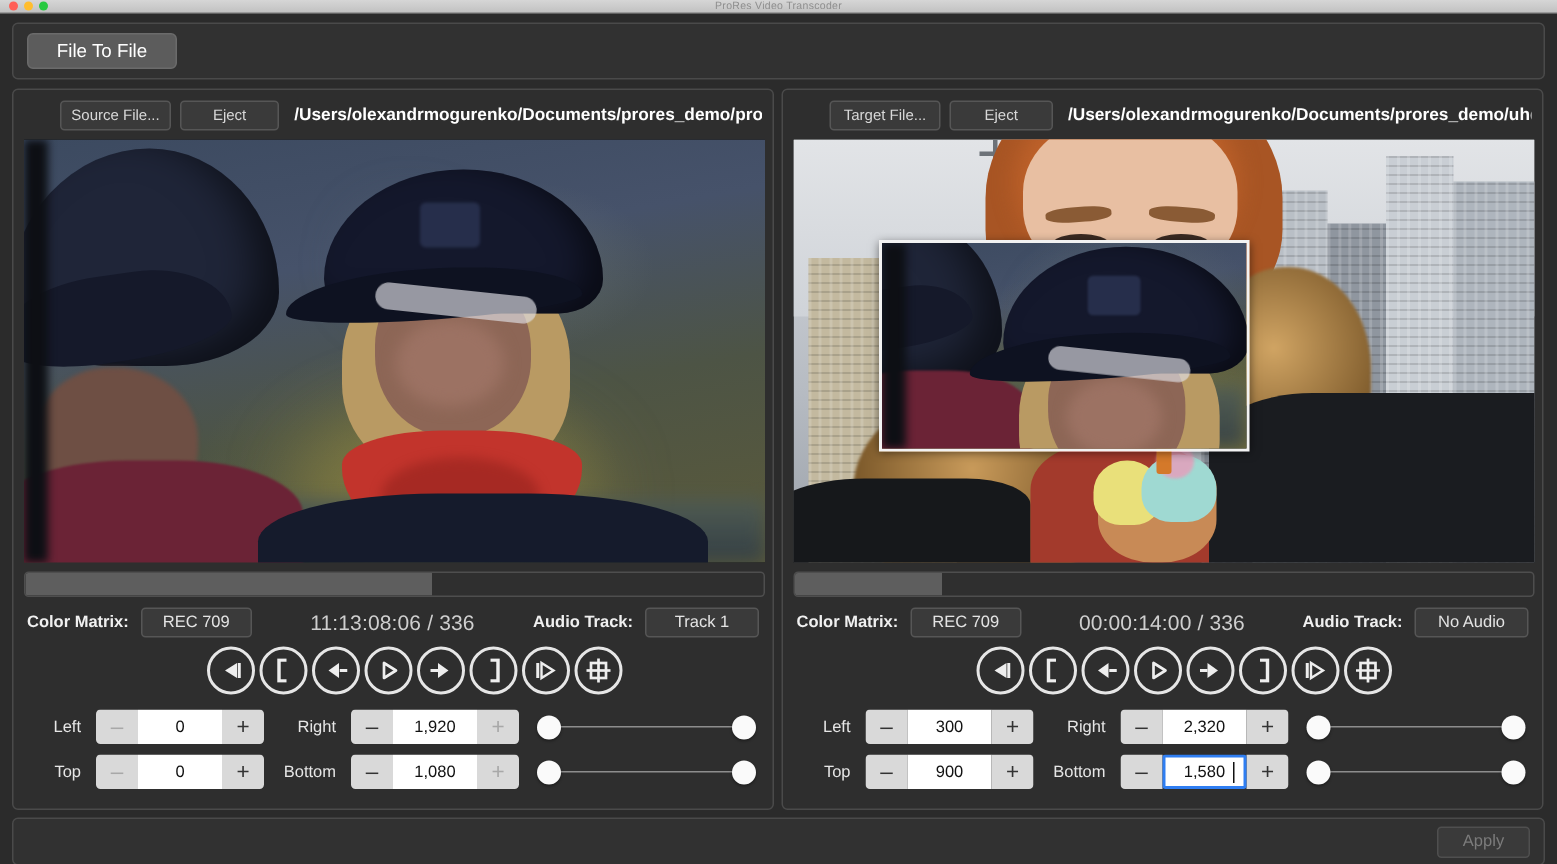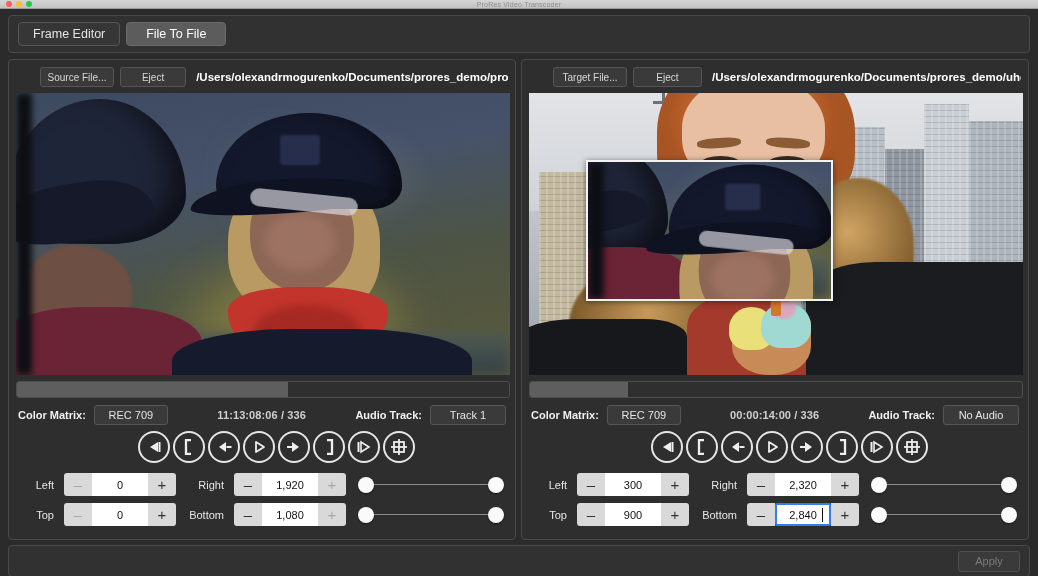--- a/index.html
+++ b/index.html
@@ -235,21 +235,21 @@
   }
   .lbl { font-weight: bold; color: #f0f0f0; font-size: 11px; }
   .combo {
     border: 1px solid #565656; border-radius: 3px; background: #3a3a3a;
     color: #e4e4e4; font-size: 11px; height: 20px;
     display:flex; align-items:center; justify-content:center;
     cursor: pointer;
   }
   .combo.cm { width: 74px; margin-left: 8px; }
   .combo.at { width: 76px; margin-left: 8px; }
-  .tc { color: #cfcfcf; font-size: 11px; letter-spacing: .1px; font-weight: bold; }
+  .tc { color: #cfcfcf; font-size: 14px; letter-spacing: .1px; }
 
   
   .transport {
     display: flex; justify-content: center; gap: 3px;
     margin-top: 5px; height: 34px; align-items: center;
     padding-left: 28px;
   }
   .tbtn {
     width: 32px; height: 32px; border-radius: 50%;
     border: 2px solid #e6e6e6;
@@ -324,21 +324,20 @@
 <div class="titlebar">
   <div class="lights">
     <span class="light red"></span>
     <span class="light yellow"></span>
     <span class="light green"></span>
   </div>
   <div class="win-title">ProRes Video Transcoder</div>
 </div>
 
 <div class="tabbar">
-  <div class="tab">Frame Editor</div>
   <div class="tab active">File To File</div>
 </div>
 
 <div class="panels">
 
   <div class="panel">
 
     <div class="filerow">
       <div class="smallbtn w1">Source File...</div>
       <div class="smallbtn w2">Eject</div>
@@ -633,21 +632,21 @@
       <div class="croprow">
         <span class="croplbl">Top</span>
         <span class="stepper">
           <span class="sb">–</span>
           <span class="sv">900</span>
           <span class="sb">+</span>
         </span>
         <span class="croplbl r">Bottom</span>
         <span class="stepper">
           <span class="sb">–</span>
-          <span class="sv focused">2,840</span>
+          <span class="sv focused">1,580</span>
           <span class="sb">+</span>
         </span>
         <span class="slider">
           <span class="track"></span>
           <span class="knob left"></span>
           <span class="knob right"></span>
         </span>
       </div>
     </div>
   </div>

